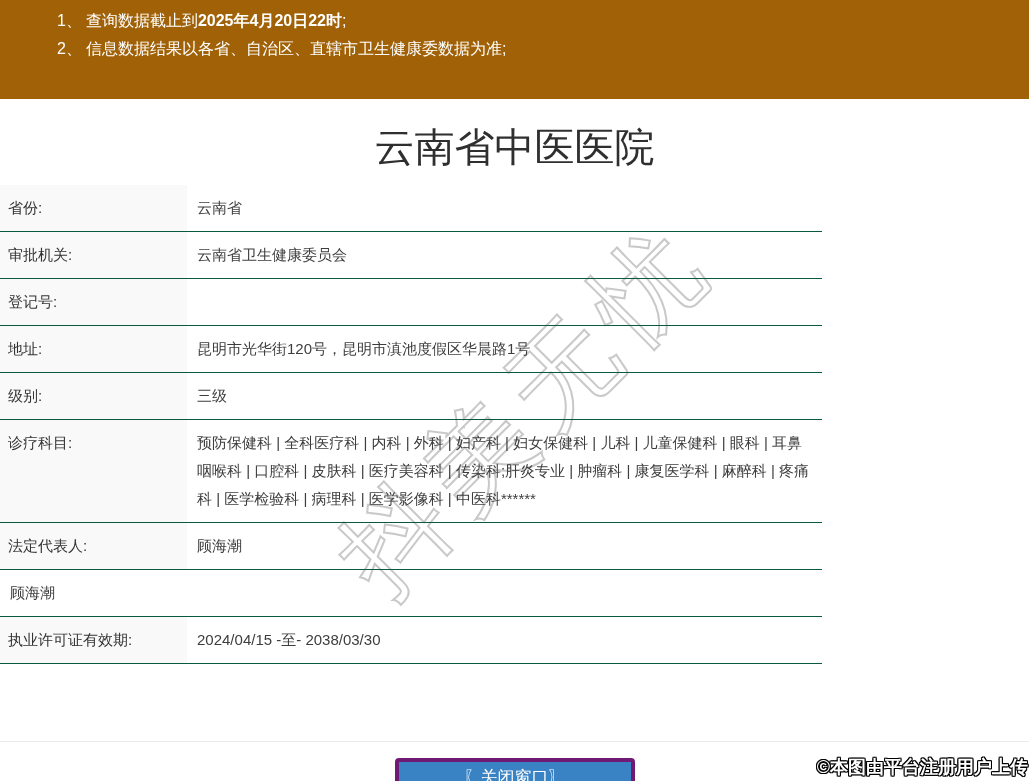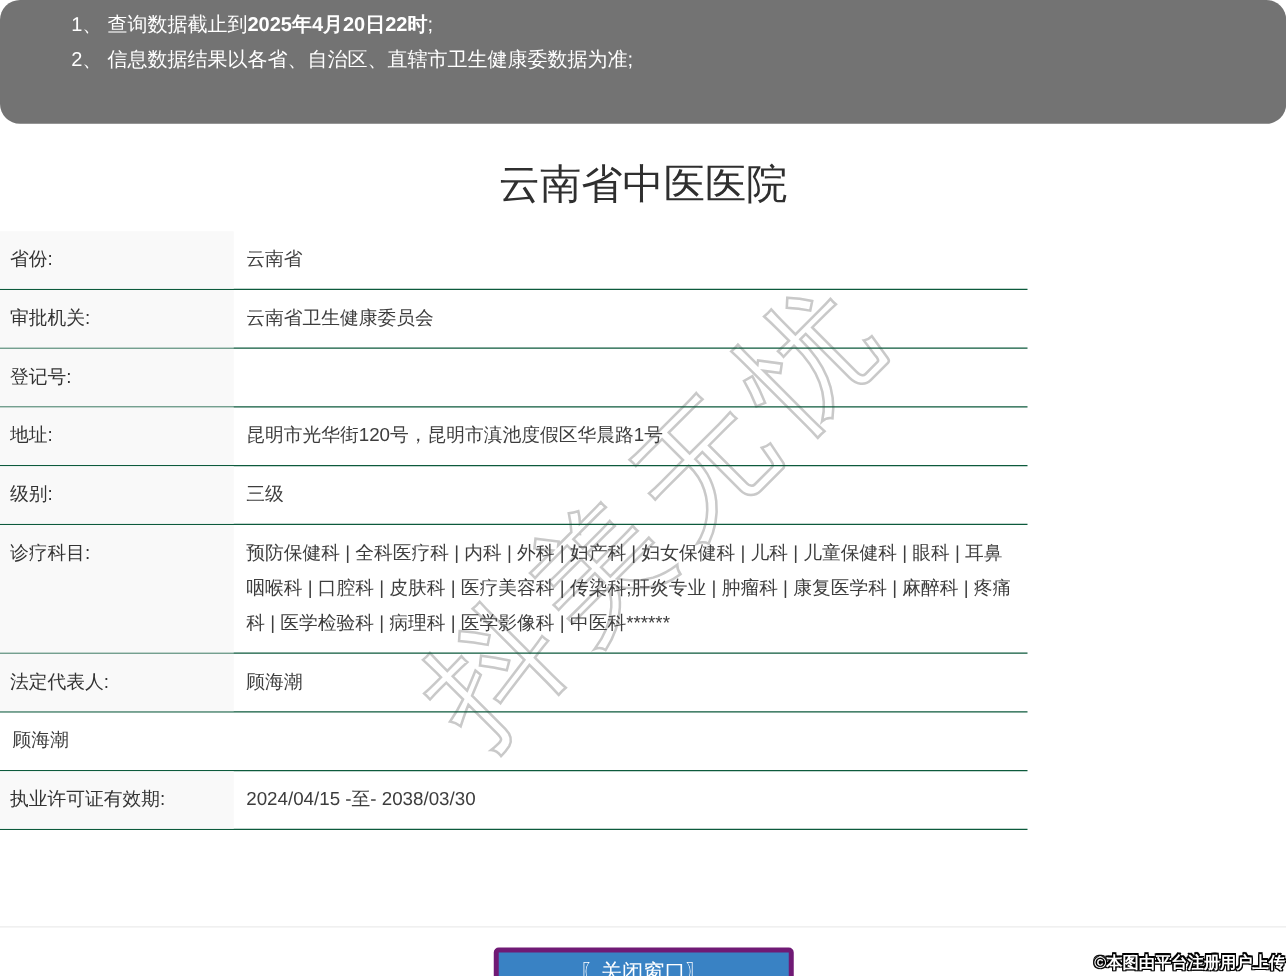--- a/index.html
+++ b/index.html
@@ -2,32 +2,32 @@
 <html><head>
 <meta charset="utf-8">
 <style>
   html,body{margin:0;padding:0;}
   body{
     width:1029px;height:781px;position:relative;overflow:hidden;
     background:#ffffff;font-family:"Liberation Sans",sans-serif;
   }
   
   .notice-bar{
-    background:#737373;color:#ffffff;
+    background:#a16207;color:#ffffff;
     padding:7px 10px 8px 57px;height:84px;box-sizing:content-box;
-    position:relative;z-index:1;border-radius:16px;
+    position:relative;z-index:1;
   }
   .notice-line{font-size:16px;line-height:28px;white-space:nowrap;}
   .notice-line .num{margin-right:4px;}
   .notice-line .b{font-weight:bold;}
   
   .content{position:relative;z-index:1;}
   .page-title{
     margin:28px 0 18px 0;height:40px;line-height:40px;
-    text-align:center;font-size:33px;font-weight:400;color:#2f2f2f;
+    text-align:center;font-size:40px;font-weight:400;color:#2f2f2f;
   }
   
   .info-table{width:822px;}
   .row{
     display:flex;align-items:stretch;
     border-bottom:1px solid #0c5a3c;
     font-size:15px;line-height:28px;color:#3d3d3d;
   }
   .cell-label{
     flex:0 0 187px;width:187px;box-sizing:border-box;
@@ -49,21 +49,21 @@
   .diag-watermark{
     position:absolute;left:527px;top:410px;z-index:0;
     transform:translate(-50%,-50%) rotate(-45deg);
     font-size:104px;letter-spacing:14px;white-space:nowrap;
     color:rgba(255,255,255,0.25);
     -webkit-text-stroke:2px #c9c9c9;
     pointer-events:none;
   }
   .copyright{
     position:absolute;right:1px;bottom:2px;z-index:2;
-    font-size:13px;font-weight:bold;color:#ffffff;
+    font-size:18px;font-weight:bold;color:#ffffff;
     text-shadow:
       -1px -1px 0 #000, 1px -1px 0 #000, -1px 1px 0 #000, 1px 1px 0 #000,
       0 -1px 0 #000, 0 1px 0 #000, -1px 0 0 #000, 1px 0 0 #000;
   }
 </style>
 </head>
 <body>
 
 <div class="diag-watermark">抖美无忧</div>
 

